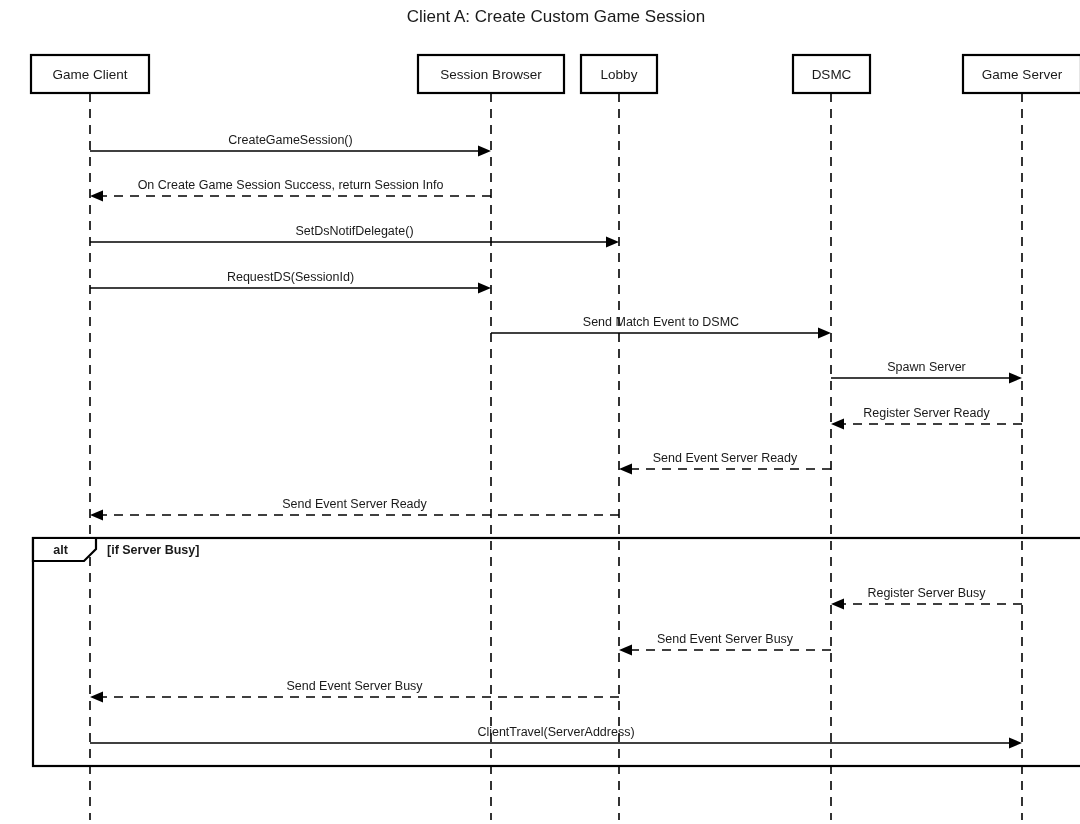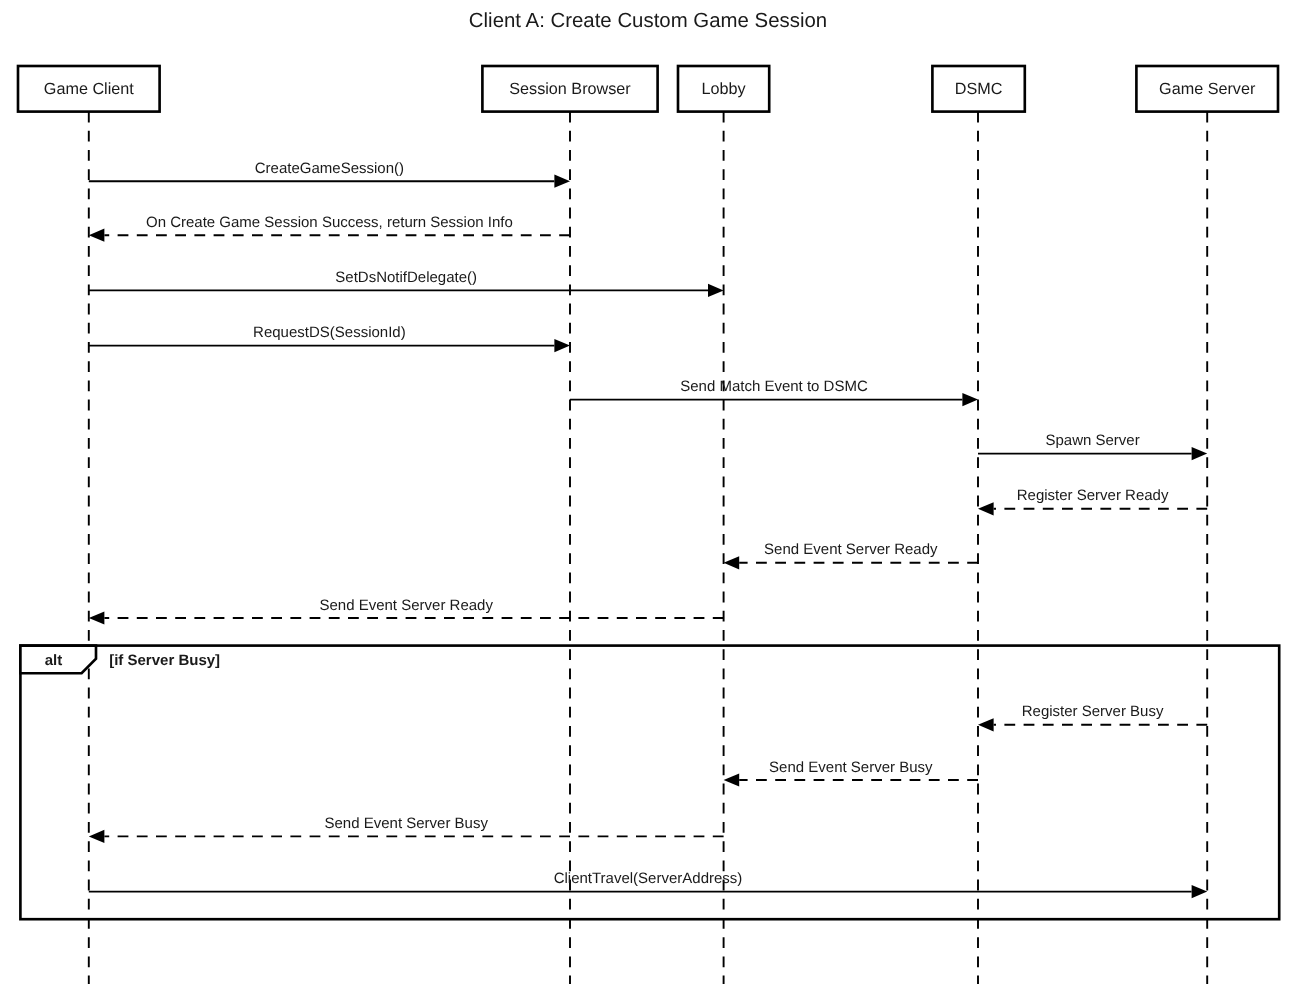--- a/index.html
+++ b/index.html
@@ -11,20 +11,21 @@
     font-family: "Liberation Sans", sans-serif;
     width: 1080px;
     height: 824px;
     overflow: hidden;
   }
   #diagram-root {
     position: relative;
     width: 979px;
     height: 824px;
     background: #ffffff;
+    margin-left: 16px;
   }
   svg#seq-svg {
     display: block;
     width: 1080px;
     height: 824px;
   }
   .diagram-title {
     font-family: "Liberation Sans", sans-serif;
     font-size: 17px;
     fill: #1a1a1a;

